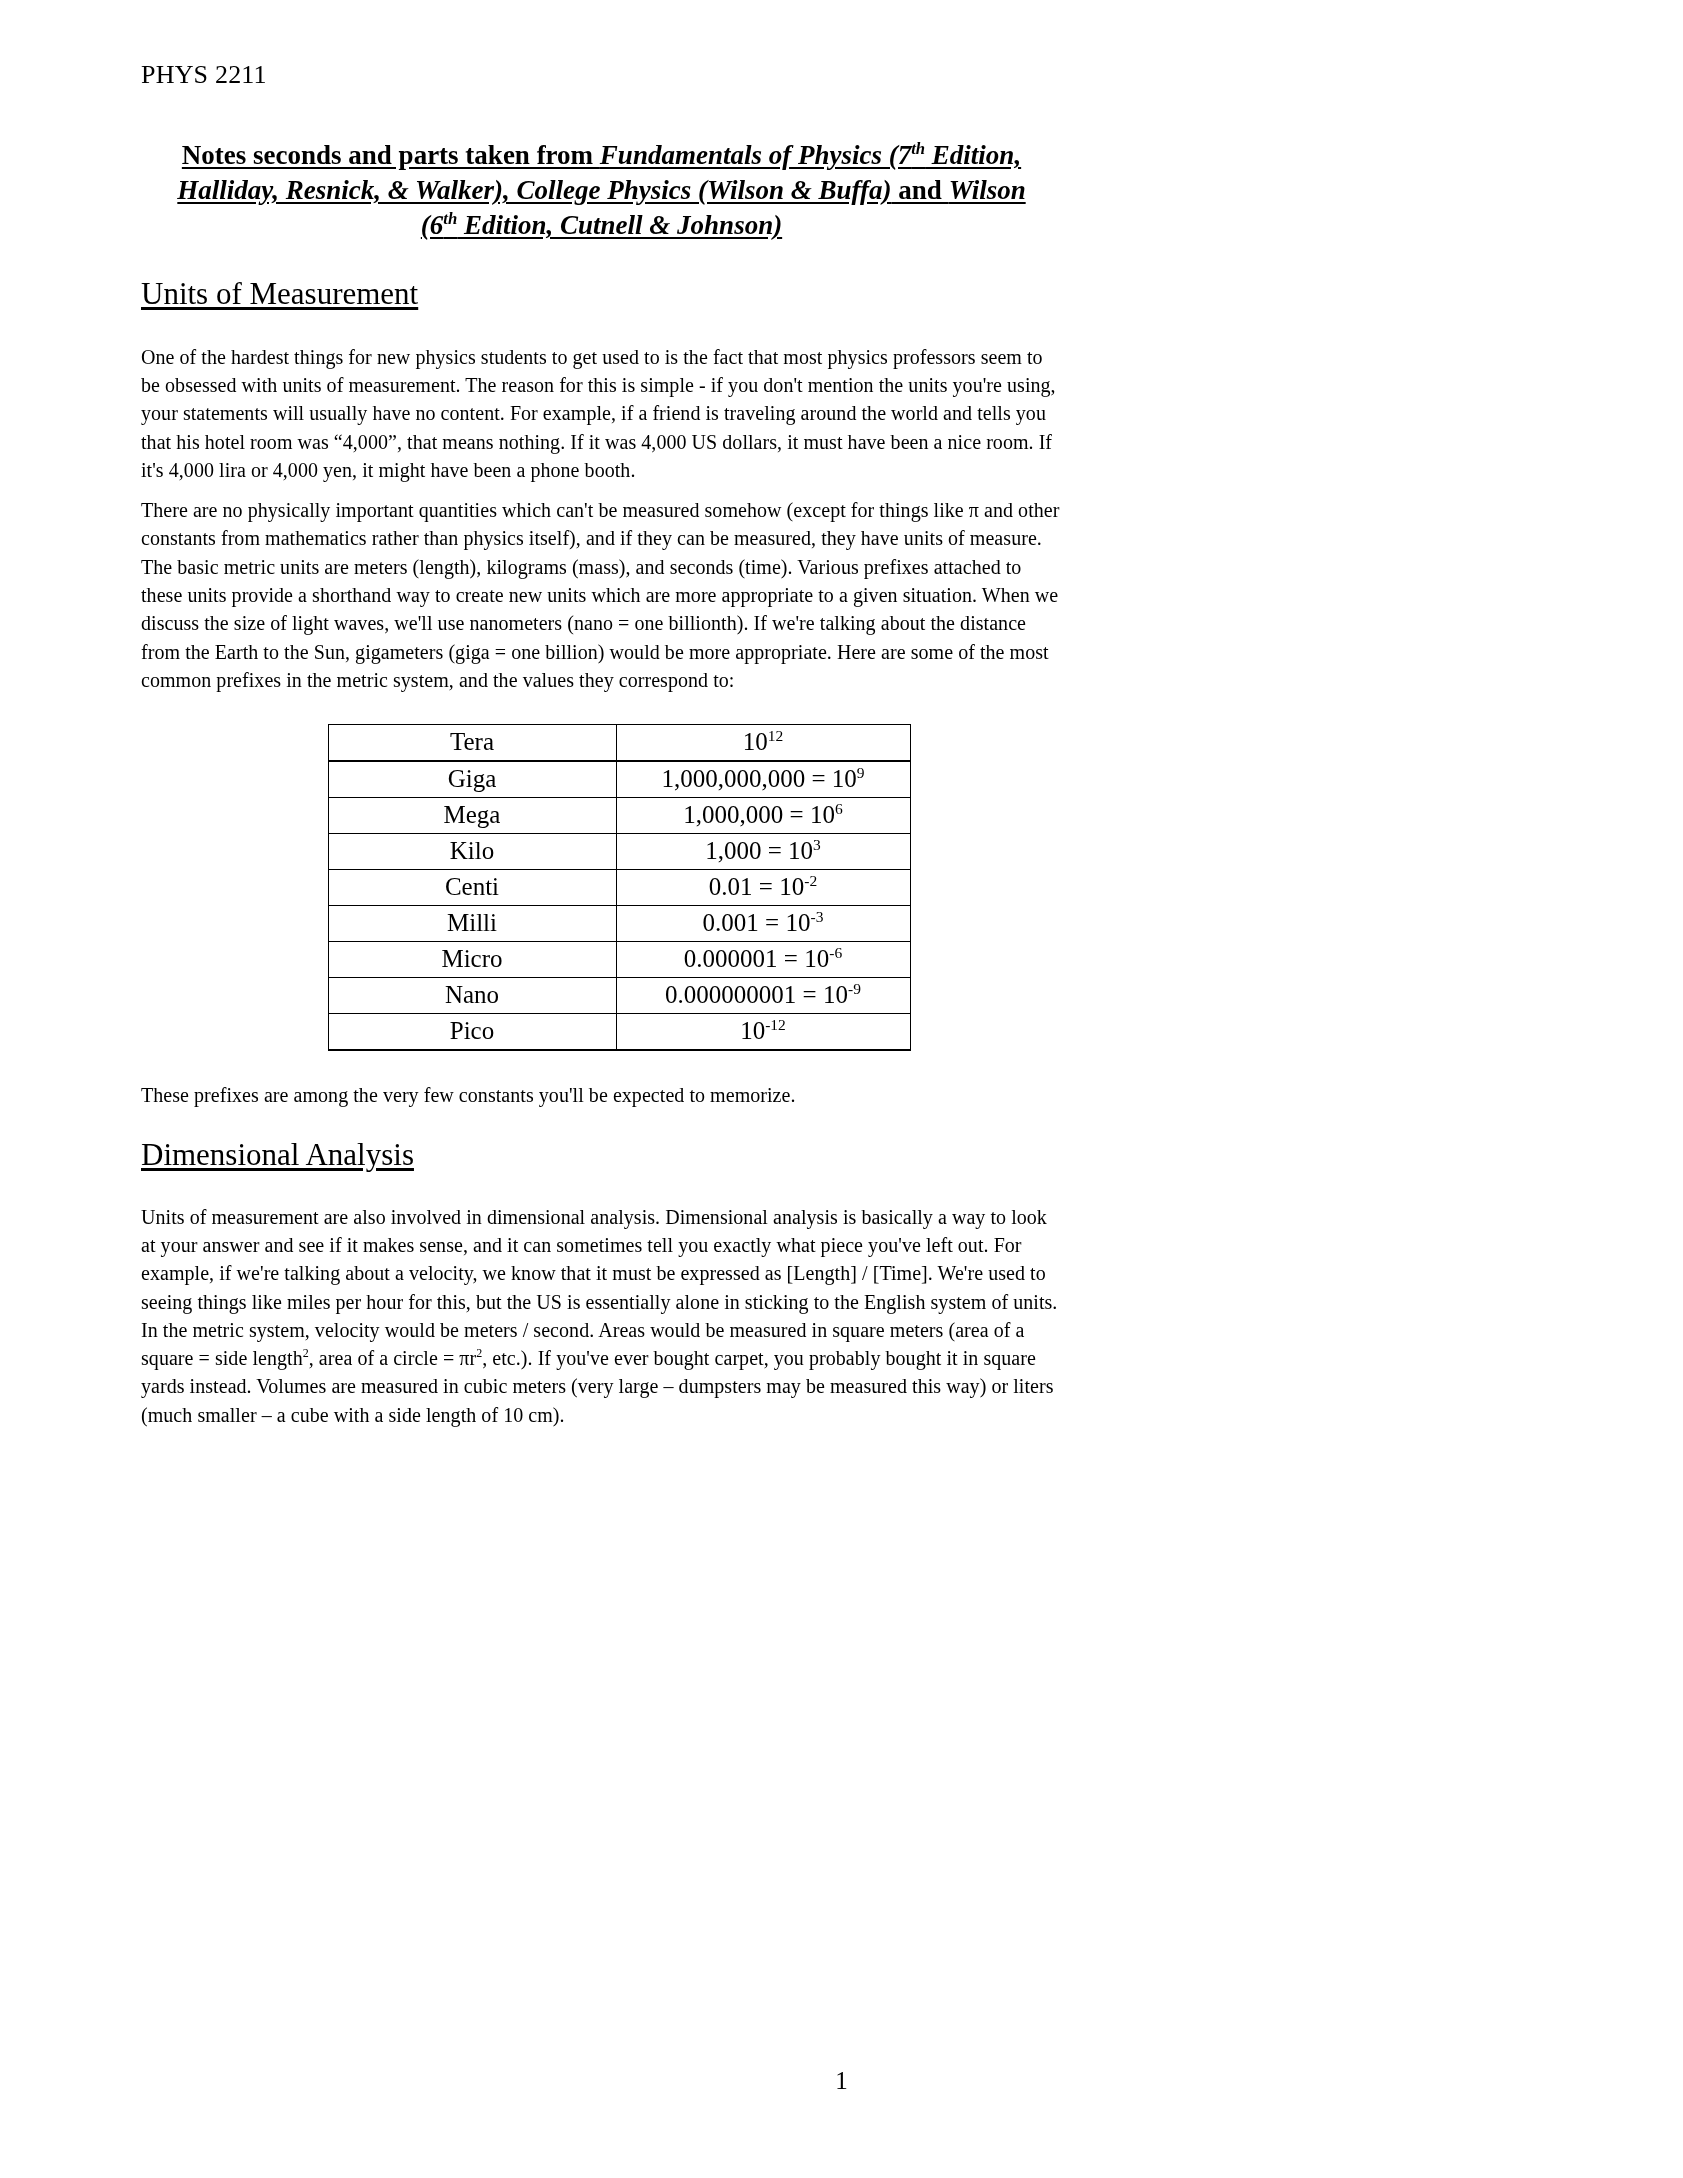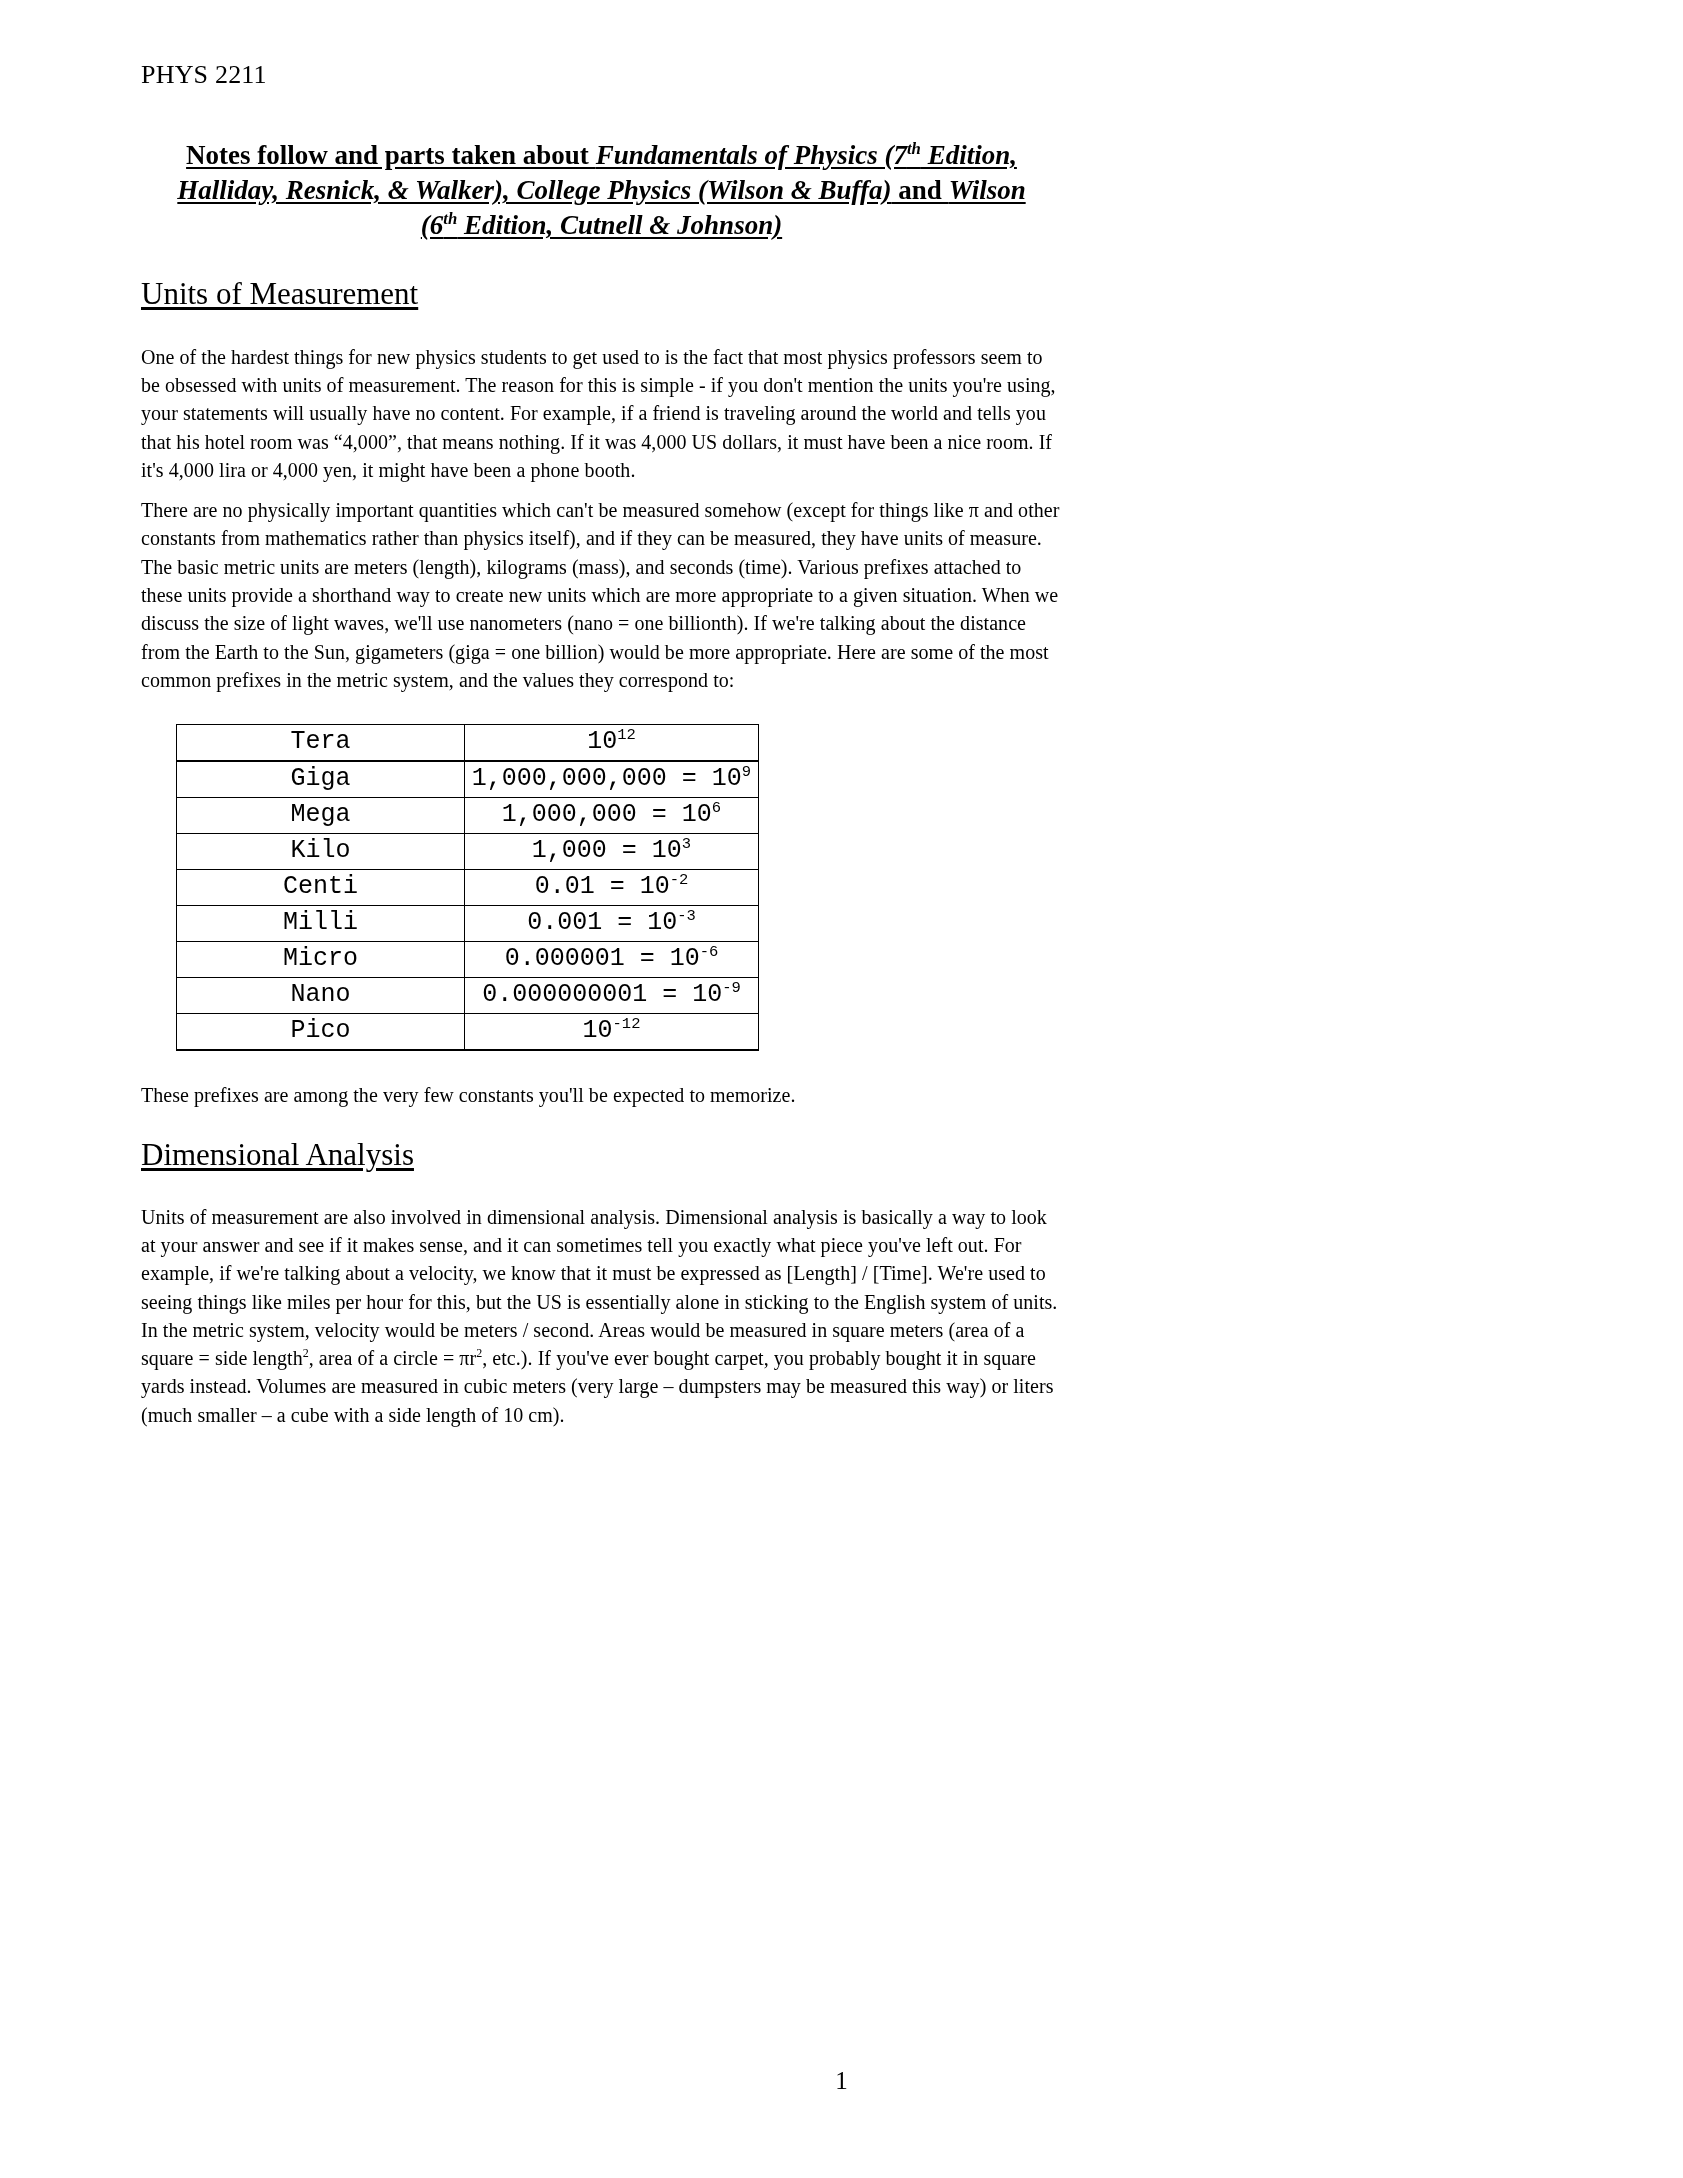--- a/index.html
+++ b/index.html
@@ -92,21 +92,21 @@
   sup.sq {
     font-size: 0.60em;
     vertical-align: super;
     line-height: 0;
   }
 
   
   .table-wrap {
     margin: 30px 0 0 0;
     display: flex;
-    font-family: Liberation Mono, monospace;
+    justify-content: center;
   }
   table.prefix-table {
     border-collapse: collapse;
     width: 564px;
     margin-left: 35px;
     table-layout: fixed;
   }
   table.prefix-table td {
     border: 1.2px solid #000000;
     text-align: center;
@@ -142,21 +142,21 @@
 </style>
 </head>
 <body>
 
 <div class="page">
   <div class="content">
 
     <div class="course-code">PHYS 2211</div>
 
     <div class="doc-title">
-      <span class="ln"><span class="u">Notes follow and parts taken about </span><span class="u it">Fundamentals of Physics (7</span><span class="u it"><sup>th</sup></span><span class="u it"> Edition,</span></span>
+      <span class="ln"><span class="u">Notes seconds and parts taken from </span><span class="u it">Fundamentals of Physics (7</span><span class="u it"><sup>th</sup></span><span class="u it"> Edition,</span></span>
       <span class="ln"><span class="u it">Halliday, Resnick, &amp; Walker), College Physics (Wilson &amp; Buffa)</span><span class="u"> and </span><span class="u it">Wilson</span></span>
       <span class="ln"><span class="u it">(6</span><span class="u it"><sup>th</sup></span><span class="u it"> Edition, Cutnell &amp; Johnson)</span></span>
     </div>
 
     <div class="section-heading">
       <span>Units of Measurement</span>
     </div>
 
     <p class="body">One of the hardest things for new physics students to get used to is the fact that most physics professors seem to be obsessed with units of measurement.  The reason for this is simple -  if you don't mention the units you're using, your statements will usually have no content.  For example, if a friend is traveling around the world and tells you that his hotel room was “4,000”, that means nothing.  If it was 4,000 US dollars, it must have been a nice room.  If it's 4,000 lira or 4,000 yen, it might have been a phone booth.</p>
 

